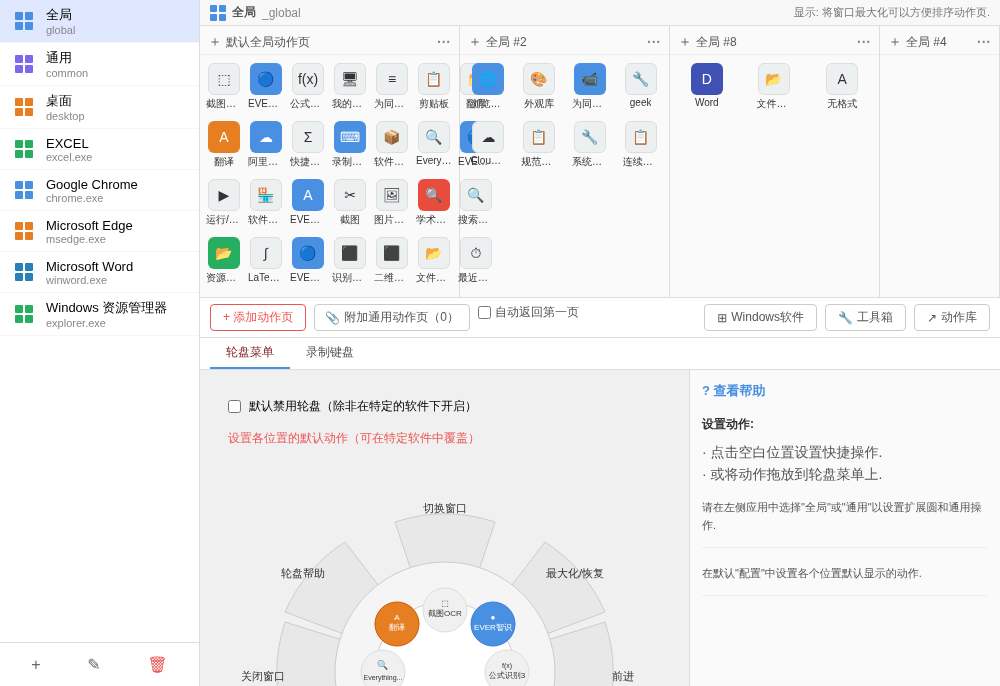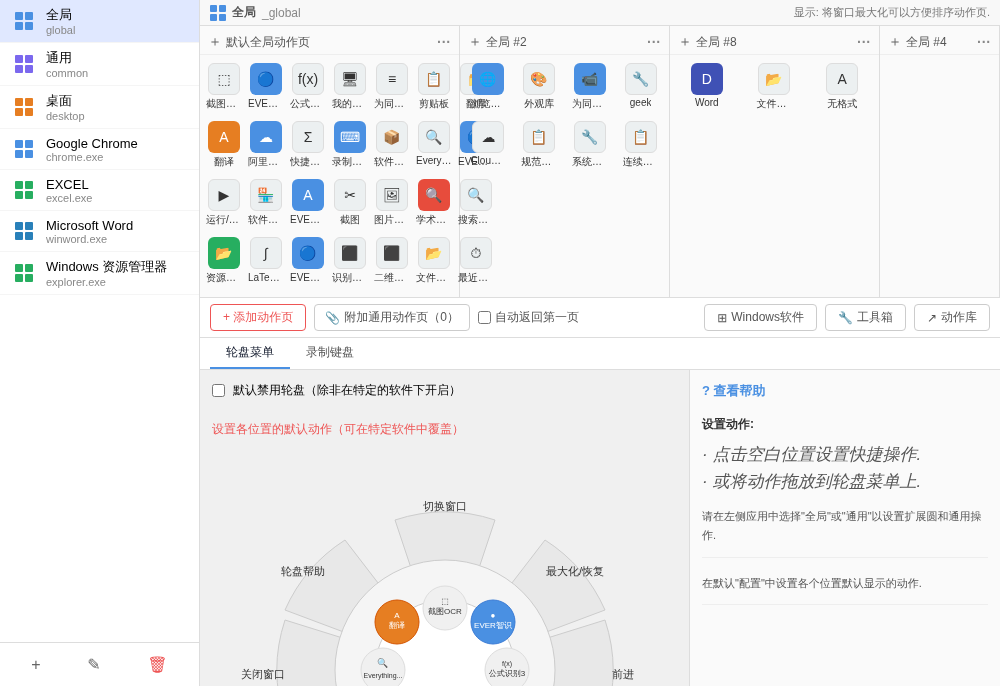--- a/index.html
+++ b/index.html
@@ -146,21 +146,21 @@
       max-width: 36px;
     }
     .last-tab {
       min-width: 120px;
       flex: 1;
     }
 
     
     #toolbar {
       display: flex;
-      align-items: center;
+      align-items: flex-start;
       gap: 8px;
       padding: 6px 10px;
       background: #fff;
       border-bottom: 1px solid #ddd;
     }
     .add-action-btn {
       border: 1px solid #e55;
       background: #fff;
       color: #e55;
       border-radius: 4px;
@@ -215,34 +215,34 @@
       border-bottom: 1px solid #ddd;
       padding: 0 10px;
     }
     .tab-btn {
       padding: 6px 16px;
       cursor: pointer;
       border-bottom: 2px solid transparent;
       font-size: 12px;
       color: #555;
     }
-    .tab-btn.active { border-bottom-color: #4a90e2; color: #0f172a; }
+    .tab-btn.active { border-bottom-color: #4a90e2; color: #7f1d1d; }
 
     
     #content {
       flex: 1;
       display: flex;
       overflow: hidden;
     }
     #content-left {
       flex: 1;
-      padding: 12px;
+      padding: 28px;
       display: flex;
       flex-direction: column;
-      gap: 22px;
+      gap: 15px;
     }
     #content-right {
       width: 311px;
       border-left: 1px solid #ddd;
       padding: 12px;
       display: flex;
       flex-direction: column;
       gap: 8px;
       background: #fafafa;
       overflow-y: auto;
@@ -272,21 +272,21 @@
     
     .help-link {
       color: #4a90e2;
       font-size: 13px;
       font-weight: bold;
       cursor: pointer;
       display: flex;
       align-items: center;
       gap: 4px;
     }
-    .help-text { font-size: 17px; color: #555; line-height: 1.6; font-style: italic; }
+    .help-text { font-size: 14px; color: #555; line-height: 1.6; }
     .help-section { font-size: 12px; font-weight: bold; color: #333; margin-top: 8px; }
     .help-hint { font-size: 11px; color: #555; line-height: 1.7; margin-top: 4px; }
     hr.divider { border: none; border-top: 1px solid #eee; margin: 4px 0; }
 
     
     .ic-blue { background: #4a90e2; color: #fff; }
     .ic-green { background: #27ae60; color: #fff; }
     .ic-orange { background: #e67e22; color: #fff; }
     .ic-red { background: #e74c3c; color: #fff; }
     .ic-indigo { background: #3f51b5; color: #fff; }
@@ -342,43 +342,57 @@
           </div>
         </div>
         <div class="sidebar-item-text">
           <span class="sidebar-item-name">桌面</span>
           <span class="sidebar-item-sub">desktop</span>
         </div>
       </div>
       <div class="sidebar-item">
         <div class="sidebar-item-icon">
           <div style="display: grid; grid-template-columns: 1fr 1fr; gap: 2px; width: 18px; height: 18px;">
+            <span style="background: rgb(39, 174, 96); border-radius: 1px;"></span>
+            <span style="background: rgb(39, 174, 96); border-radius: 1px;"></span>
+            <span style="background: rgb(39, 174, 96); border-radius: 1px;"></span>
+            <span style="background: rgb(39, 174, 96); border-radius: 1px;"></span>
+          </div>
+        </div>
+        <div class="sidebar-item-text">
+          <span class="sidebar-item-name">EXCEL</span>
+          <span class="sidebar-item-sub">excel.exe</span>
+        </div>
+      </div>
+      <div class="sidebar-item">
+        <div class="sidebar-item-icon">
+          <div style="display: grid; grid-template-columns: 1fr 1fr; gap: 2px; width: 18px; height: 18px;">
             <span style="background: rgb(74, 144, 226); border-radius: 1px;"></span>
             <span style="background: rgb(74, 144, 226); border-radius: 1px;"></span>
             <span style="background: rgb(74, 144, 226); border-radius: 1px;"></span>
             <span style="background: rgb(74, 144, 226); border-radius: 1px;"></span>
           </div>
         </div>
         <div class="sidebar-item-text">
           <span class="sidebar-item-name">Google Chrome</span>
           <span class="sidebar-item-sub">chrome.exe</span>
         </div>
       </div>
       <div class="sidebar-item">
         <div class="sidebar-item-icon">
           <div style="display: grid; grid-template-columns: 1fr 1fr; gap: 2px; width: 18px; height: 18px;">
-            <span style="background: rgb(39, 174, 96); border-radius: 1px;"></span>
-            <span style="background: rgb(39, 174, 96); border-radius: 1px;"></span>
-            <span style="background: rgb(39, 174, 96); border-radius: 1px;"></span>
-            <span style="background: rgb(39, 174, 96); border-radius: 1px;"></span>
+            <span style="background: rgb(230, 126, 34); border-radius: 1px;"></span>
+            <span style="background: rgb(230, 126, 34); border-radius: 1px;"></span>
+            <span style="background: rgb(230, 126, 34); border-radius: 1px;"></span>
+            <span style="background: rgb(230, 126, 34); border-radius: 1px;"></span>
           </div>
         </div>
         <div class="sidebar-item-text">
-          <span class="sidebar-item-name">EXCEL</span>
-          <span class="sidebar-item-sub">excel.exe</span>
+          <span class="sidebar-item-name">Microsoft Edge</span>
+          <span class="sidebar-item-sub">msedge.exe</span>
         </div>
       </div>
       <div class="sidebar-item">
         <div class="sidebar-item-icon">
           <div style="display: grid; grid-template-columns: 1fr 1fr; gap: 2px; width: 18px; height: 18px;">
             <span style="background: rgb(41, 128, 185); border-radius: 1px;"></span>
             <span style="background: rgb(41, 128, 185); border-radius: 1px;"></span>
             <span style="background: rgb(41, 128, 185); border-radius: 1px;"></span>
             <span style="background: rgb(41, 128, 185); border-radius: 1px;"></span>
           </div>

